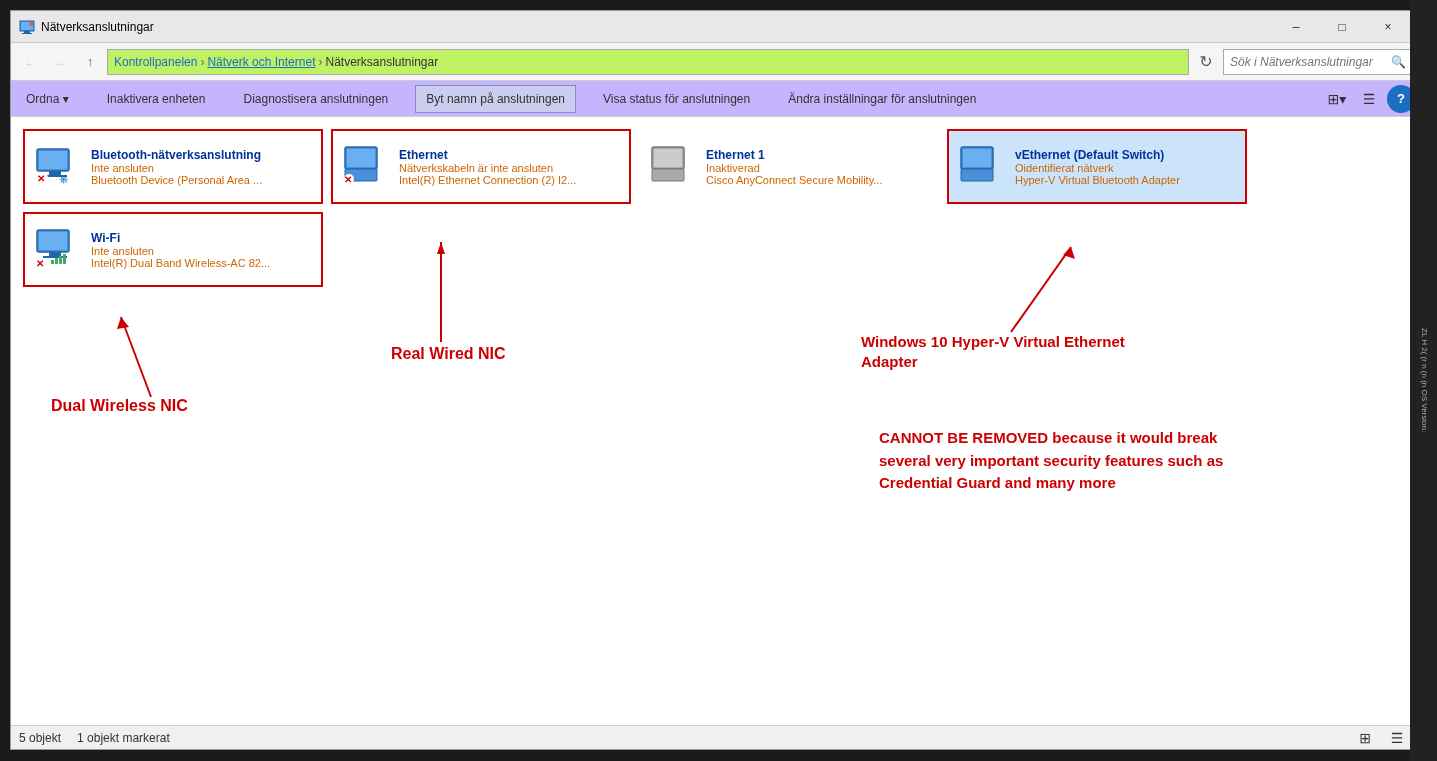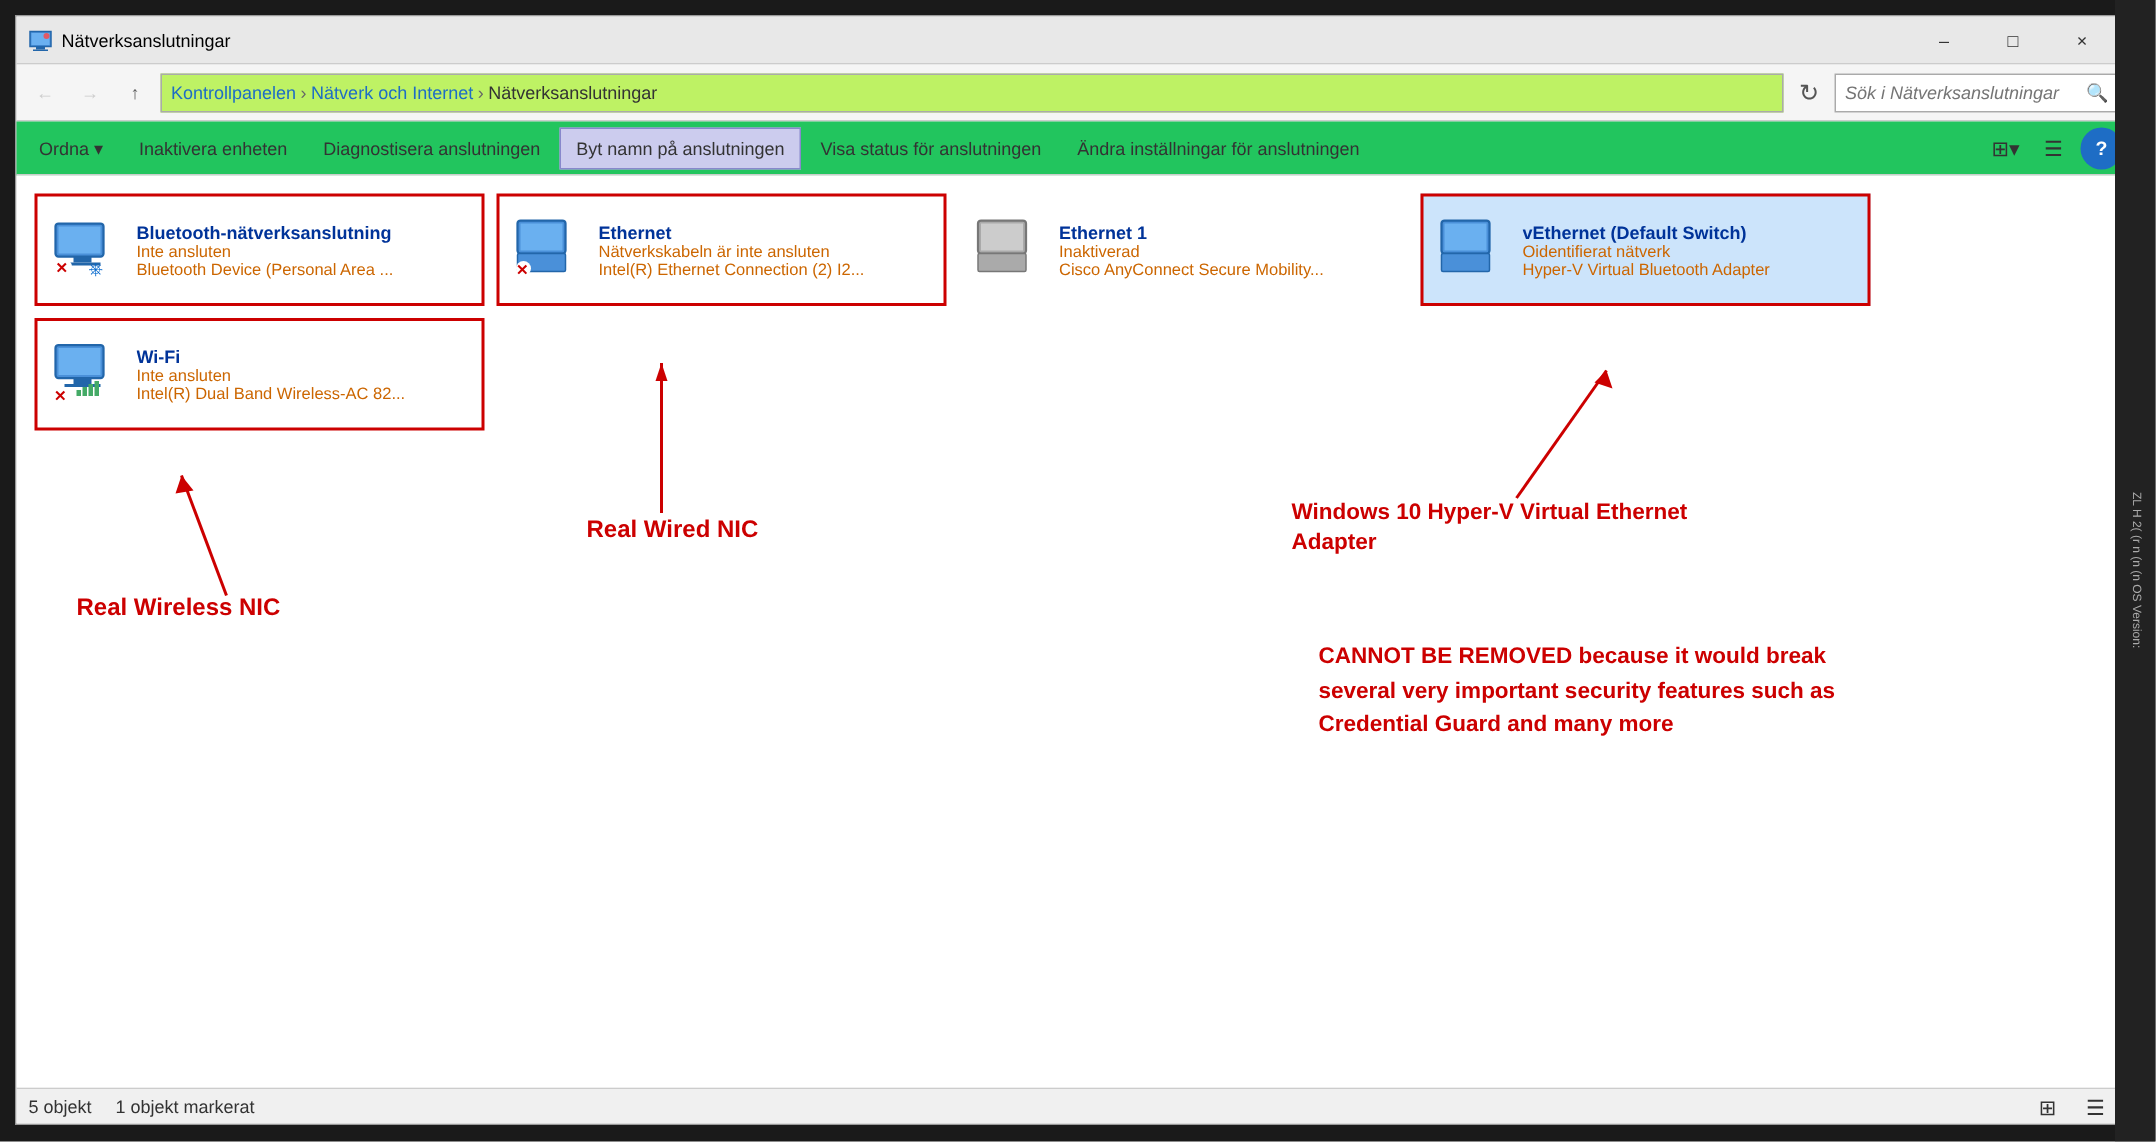--- a/index.html
+++ b/index.html
@@ -126,26 +126,26 @@
       align-items: center;
       justify-content: center;
       border: 1px solid transparent;
       cursor: pointer;
       color: #555;
     }
 
     
     .toolbar {
       height: 36px;
-      background: #22c55e;
+      background: #c4b5fd;
       border-bottom: 1px solid #ccc;
       display: flex;
       align-items: center;
       padding: 0 4px;
-      gap: 2px;
+      gap: 16px;
       flex-shrink: 0;
     }
     .toolbar-btn {
       height: 28px;
       padding: 0 10px;
       border: 1px solid transparent;
       background: transparent;
       font-size: 12px;
       color: #333;
       cursor: pointer;
@@ -330,21 +330,21 @@
     </div>
   </div>
 
   <div class="address-bar">
     <div class="nav-btn disabled">←</div>
     <div class="nav-btn disabled">→</div>
     <div class="nav-btn">↑</div>
     <div class="breadcrumb-bar">
       <span style="color:#1e6dc5; cursor:pointer;">Kontrollpanelen</span>
       <span class="breadcrumb-chevron"> › </span>
-      <span style="color:#1e6dc5; cursor:pointer;">Nätverk och Internet</span>
+      <span style="color:#1e6dc5; cursor:pointer;text-decoration:underline;">Nätverk och Internet</span>
       <span class="breadcrumb-chevron"> › </span>
       <span>Nätverksanslutningar</span>
     </div>
     <div class="refresh-btn">↻</div>
     <div class="search-box">
       <input type="text" placeholder="Sök i Nätverksanslutningar" style="">
       <span>🔍</span>
     </div>
   </div>
 
@@ -482,21 +482,21 @@
       <line x1="140" y1="280" x2="110" y2="200" stroke="#cc0000" stroke-width="2"></line>
       <polygon points="110,200 106,212 118,210" fill="#cc0000"></polygon>
 
       <line x1="430" y1="225" x2="430" y2="125" stroke="#cc0000" stroke-width="2"></line>
       <polygon points="430,125 426,137 434,137" fill="#cc0000"></polygon>
 
       <line x1="1000" y1="215" x2="1060" y2="130" stroke="#cc0000" stroke-width="2"></line>
       <polygon points="1060,130 1052,138 1064,142" fill="#cc0000"></polygon>
     </svg>
 
-    <div class="annotation" style="left:40px; top:280px; font-size:16px;">Real Wireless NIC</div>
+    <div class="annotation" style="left:40px; top:280px; font-size:16px;">Dual Wireless NIC</div>
 
     <div class="annotation" style="left:380px; top:228px; font-size:16px;">Real Wired NIC</div>
 
     <div class="annotation" style="left:850px; top:215px; font-size:15px; max-width:320px; line-height:1.3;">Windows 10 Hyper-V Virtual Ethernet Adapter</div>
 
     <div class="annotation" style="left:868px; top:310px; font-size:15px; max-width:380px; line-height:1.5;">CANNOT BE REMOVED because it would break several very important security features such as Credential Guard and many more</div>
 
   </div>
 
   <div class="status-bar">

